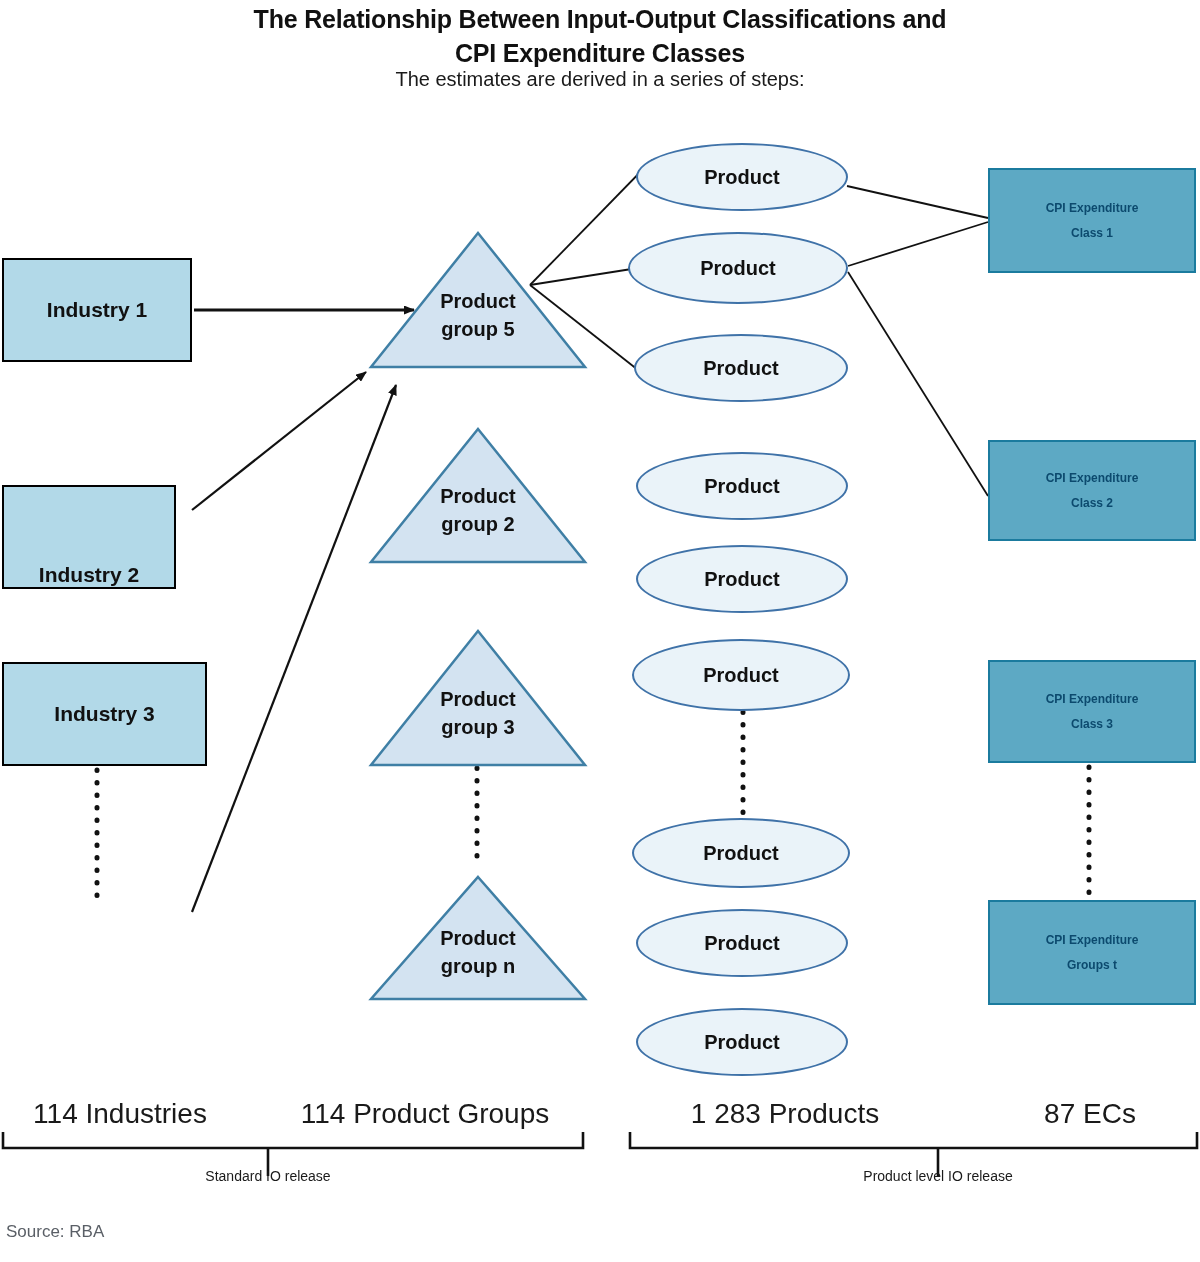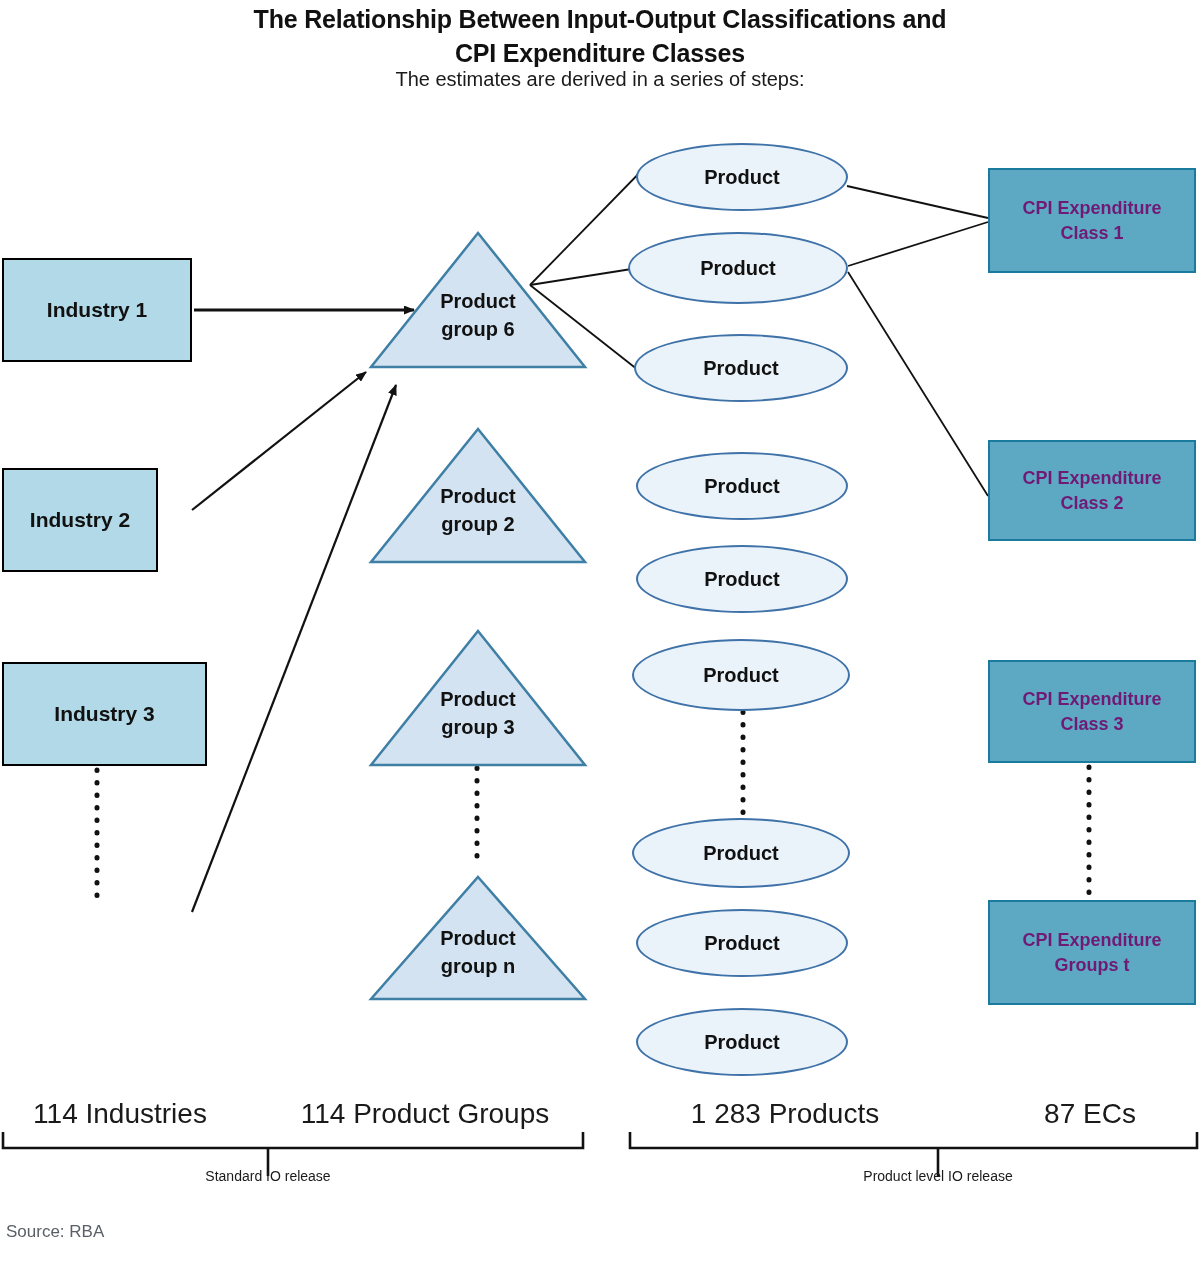--- a/index.html
+++ b/index.html
@@ -29,21 +29,21 @@
     background:#b2d9e8;border:2px solid #000000;
     display:flex;align-items:center;justify-content:center;
     font-size:21px;font-weight:bold;color:#111;
   }
 
   
   .cpi-box{
     position:absolute;box-sizing:border-box;
     background:#5da9c4;border:2px solid #1b7b9e;
     display:flex;align-items:center;justify-content:center;text-align:center;
-    font-size:18px;font-weight:bold;color:#701a75;line-height:25px;
+    font-size:12px;font-weight:bold;color:#0c4a6e;line-height:25px;
   }
 
   
   .tri{position:absolute;}
   .tri svg{position:absolute;left:0;top:0;}
   .tri .tri-label{
     position:absolute;left:0;width:100%;text-align:center;
     font-size:20px;font-weight:bold;color:#111;line-height:28px;
     pointer-events:none;
   }
@@ -114,34 +114,34 @@
     <path d="M3,1132 L3,1148 L583,1148 L583,1132" fill="none" stroke="#111111" stroke-width="2.6"></path>
     <line x1="268" y1="1148" x2="268" y2="1176" stroke="#111111" stroke-width="2.6"></line>
 
     <path d="M630,1132 L630,1148 L1197,1148 L1197,1132" fill="none" stroke="#111111" stroke-width="2.6"></path>
     <line x1="938" y1="1148" x2="938" y2="1176" stroke="#111111" stroke-width="2.6"></line>
   </svg>
 
   <div class="ind-box" style="left:2px;top:258px;width:190px;height:104px;">
     <span>Industry 1</span>
   </div>
-  <div class="ind-box" style="left:2px;top:468px;width:156px;height:104px;">
+  <div class="ind-box" style="left:2px;top:485px;width:174px;height:104px;align-items:flex-end;">
     <span>Industry 2</span>
   </div>
   <div class="ind-box" style="left:2px;top:662px;width:205px;height:104px;">
     <span>Industry 3</span>
   </div>
 
   <div class="tri" style="left:368px;top:230px;width:220px;height:140px;">
     <svg width="220" height="140" viewBox="0 0 220 140">
       <polygon points="110,3 217,137 3,137" fill="#d3e3f1" stroke="#3f7fa5" stroke-width="2.5" stroke-linejoin="miter"></polygon>
     </svg>
     <div class="tri-label" style="top:57px;">
       <div>Product</div>
-      <div>group 6</div>
+      <div>group 5</div>
     </div>
   </div>
 
   <div class="tri" style="left:368px;top:426px;width:220px;height:139px;">
     <svg width="220" height="139" viewBox="0 0 220 139">
       <polygon points="110,3 217,136 3,136" fill="#d3e3f1" stroke="#3f7fa5" stroke-width="2.5" stroke-linejoin="miter"></polygon>
     </svg>
     <div class="tri-label" style="top:56px;">
       <div>Product</div>
       <div>group 2</div>

